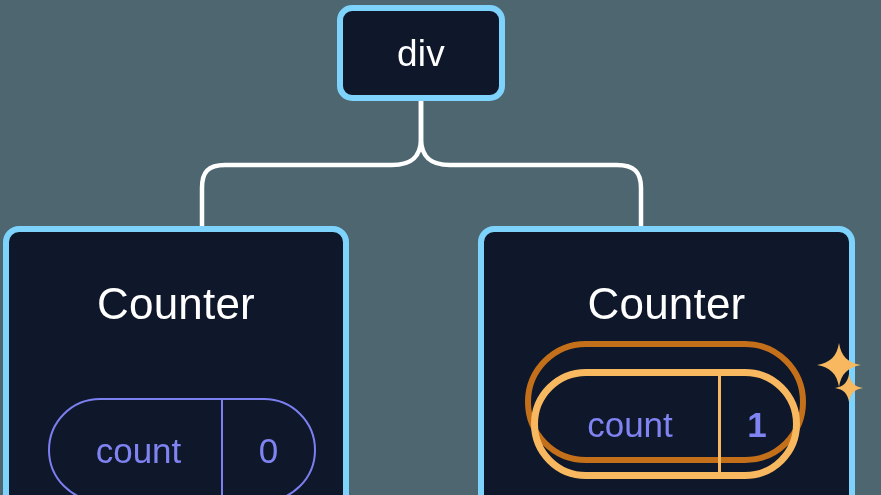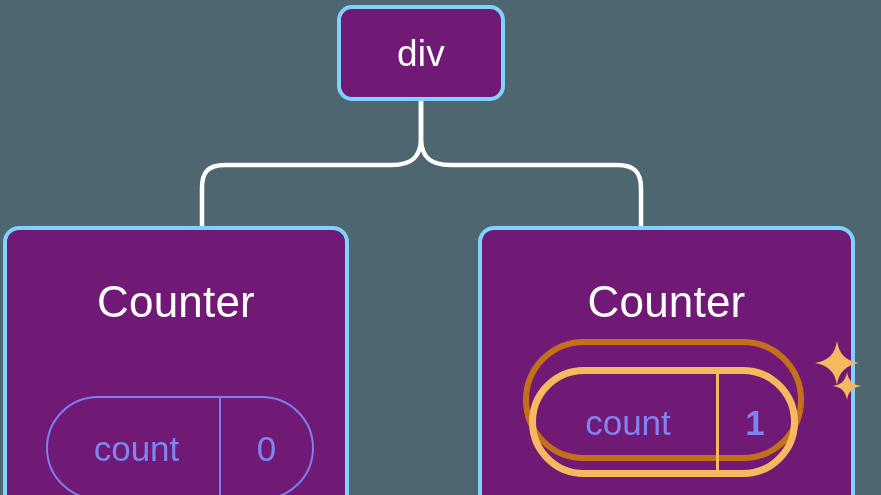--- a/index.html
+++ b/index.html
@@ -23,22 +23,22 @@
     top: 0;
     width: 881px;
     height: 495px;
     z-index: 1;
   }
 
   
   .node {
     position: absolute;
     box-sizing: border-box;
-    background: #701a75;
-    border: 4px solid #7dd3fc;
+    background: #0f172a;
+    border: 6px solid #7dd3fc;
     border-radius: 15px;
     z-index: 2;
   }
 
   
   #node-div {
     left: 337px;
     top: 5px;
     width: 168px;
     height: 96px;

